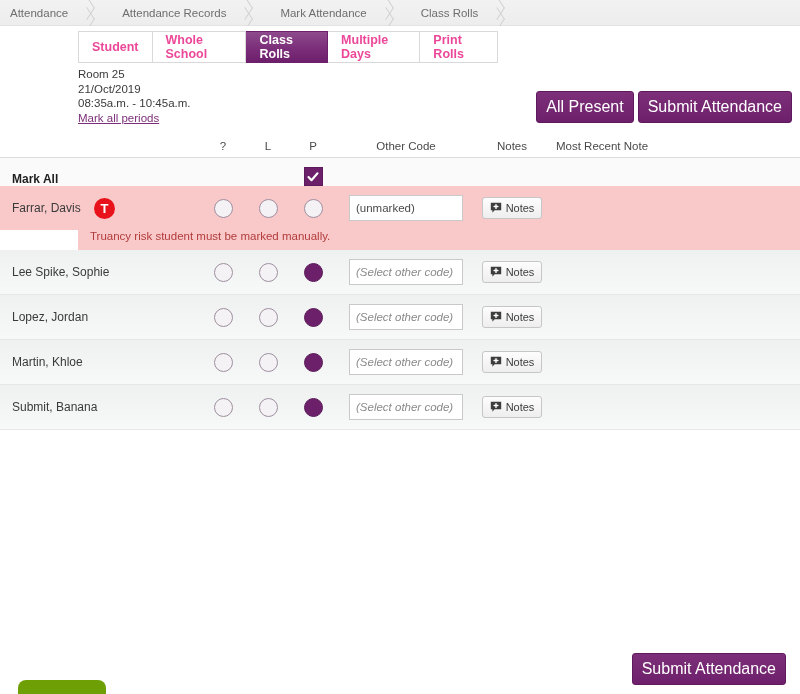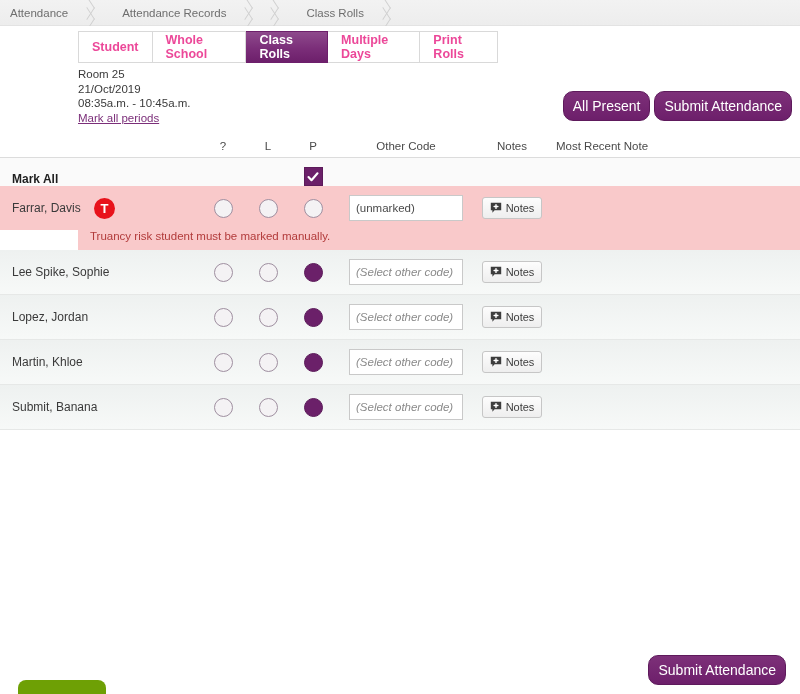--- a/index.html
+++ b/index.html
@@ -127,22 +127,22 @@
   }
   .action-buttons {
     display: flex;
     gap: 4px;
     margin-top: 24px;
   }
   .btn-purple {
     background: linear-gradient(to bottom, #7d3079 0%, #6d1f6b 100%);
     color: #ffffff;
     border: 1px solid #5e1a5c;
-    border-radius: 10px;
-    font-size: 14px;
+    border-radius: 3px;
+    font-size: 16px;
     padding: 6px 9px;
     cursor: pointer;
     white-space: nowrap;
     font-family: "Liberation Sans", sans-serif;
   }
 
   
   .table {
     margin-top: 10px;
     width: 800px;
@@ -300,20 +300,23 @@
 
 <div class="breadcrumb-bar">
   <div class="crumb">
     <span>Attendance</span>
   </div>
   <div class="crumb-arrow"></div>
   <div class="crumb">
     <span>Attendance Records</span>
   </div>
   <div class="crumb-arrow"></div>
+  <div class="crumb">
+    <span>Mark Attendance</span>
+  </div>
   <div class="crumb-arrow"></div>
   <div class="crumb">
     <span>Class Rolls</span>
   </div>
   <div class="crumb-arrow"></div>
 </div>
 
 <div class="page">
 
   <div class="tabs">

